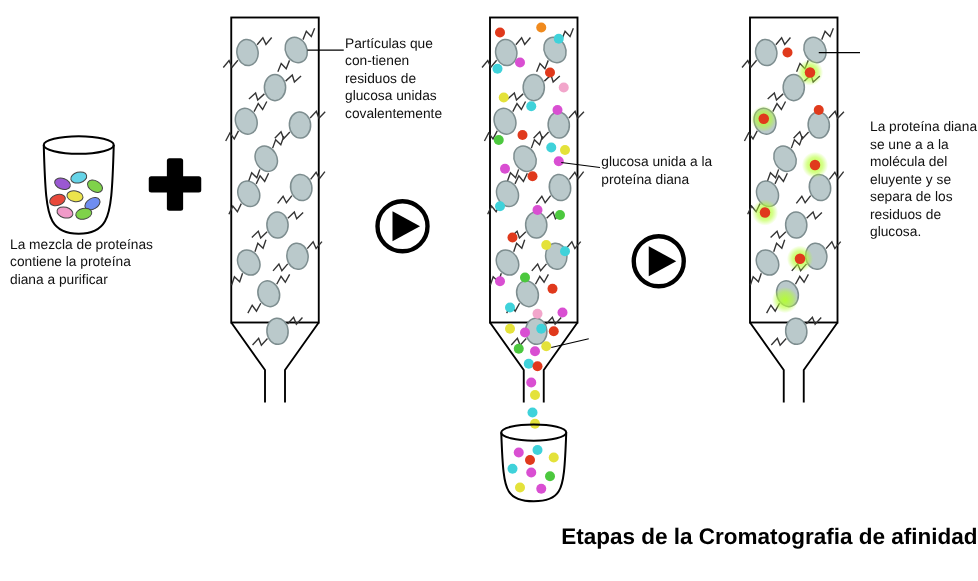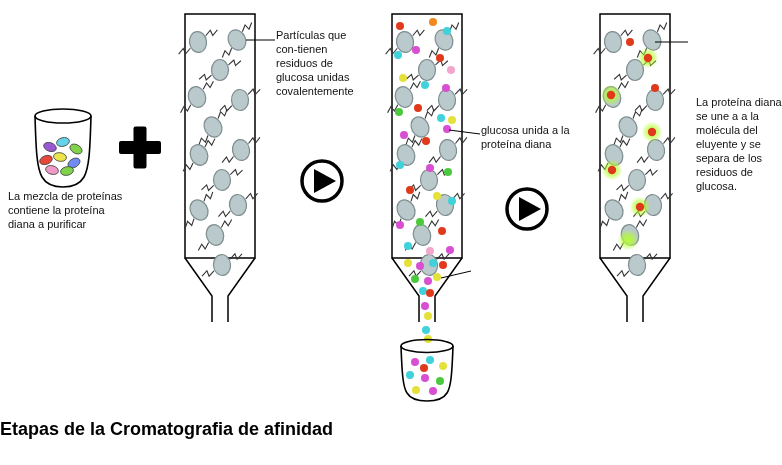--- a/index.html
+++ b/index.html
@@ -5,21 +5,21 @@
   html,body{margin:0;padding:0;background:#fff;}
   .stage{
     position:relative;width:782px;height:465px;background:#fff;
     font-family:"Liberation Sans",sans-serif;overflow:hidden;
   }
   .stage svg{position:absolute;left:0;top:0;}
   .label{
     position:absolute;font-size:11px;line-height:1.28;color:#111;
   }
   .title{
-    position:absolute;left:0;top:419px;width:100%;text-align:left;
+    position:absolute;left:0;top:419px;width:100%;text-align:right;
     font-size:18px;font-weight:bold;color:#000;
   }
 </style>
 </head>
 <body>
 
 <div class="stage">
 
   <svg width="782" height="465" viewBox="0 0 782 465">
     <defs>

